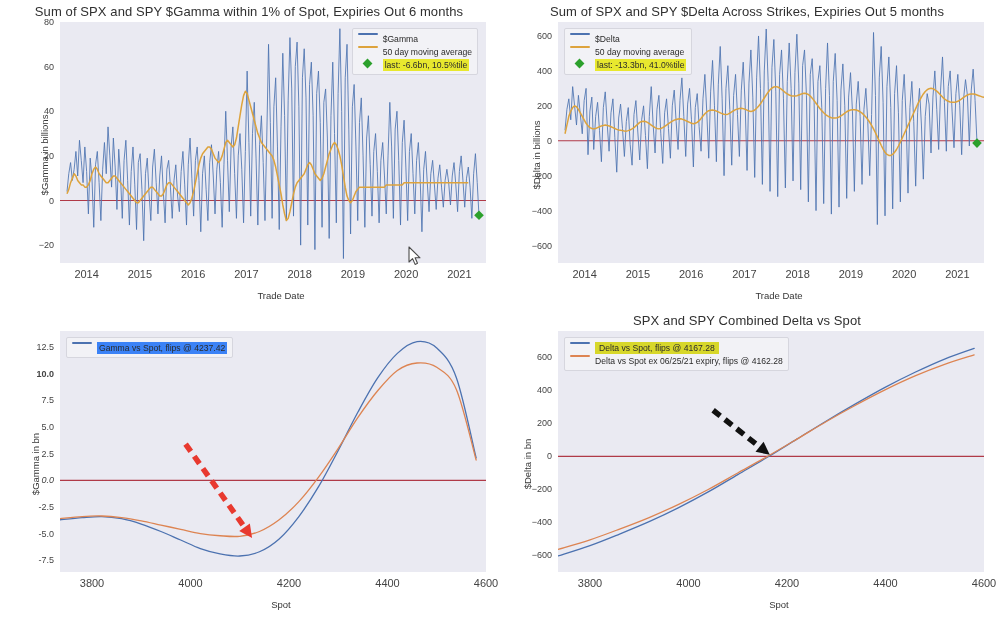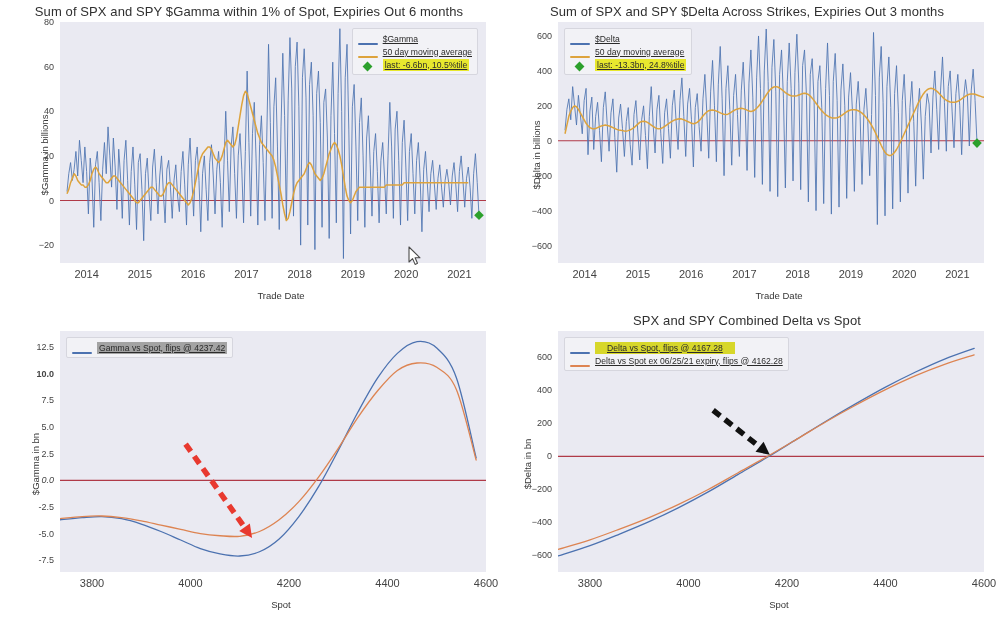--- a/index.html
+++ b/index.html
@@ -16,29 +16,29 @@
           transform-origin:center;font-size:9.5px;color:#363636;white-space:nowrap;}
   .xlabel{position:absolute;left:76px;right:12px;bottom:8px;text-align:center;
           font-size:9.5px;color:#363636;}
   .ytick{position:absolute;right:100%;margin-right:6px;transform:translateY(-50%);
          font-size:9px;color:#444;white-space:nowrap;}
   .xtick{position:absolute;top:100%;margin-top:5px;transform:translateX(-50%);
          font-size:11px;color:#444;white-space:nowrap;}
   svg.plotsvg{position:absolute;inset:0;width:100%;height:100%;display:block;}
   .legend{position:absolute;background:rgba(242,242,246,.88);border:1px solid #d6d6de;
           border-radius:2px;padding:3px 5px;font-size:8.6px;color:#2b2b2b;z-index:5;}
-  .legend .row{display:flex;align-items:flex-end;gap:5px;line-height:12px;
-               white-space:nowrap;padding:.5px 0;text-decoration:underline;}
+  .legend .row{display:flex;align-items:flex-start;gap:5px;line-height:12px;
+               white-space:nowrap;padding:.5px 0;}
   .swatch{width:20px;height:2px;flex:none;border-radius:1px;}
   .swatch.marker{width:20px;height:9px;background:none;position:relative;}
   .swatch.marker i{position:absolute;left:6px;top:1px;width:7px;height:7px;
                    background:#2ca02c;transform:rotate(45deg);display:block;}
   .hl-yellow{background:#e8e82e;padding:0 2px;}
-  .hl-red{background:#a3a3a3;padding:0 2px;}
-  .hl-olive{background:#d7d72a;padding:0 12px;}
+  .hl-red{background:#3b82f6;padding:0 2px;}
+  .hl-olive{background:#d7d72a;padding:0 4px;}
   .legend.tl{left:6px;top:6px;}
   .legend.tr{right:8px;top:6px;}
   .cursor{position:absolute;z-index:20;width:14px;height:20px;pointer-events:none;}
 </style>
 </head>
 <body>
 
 <div class="grid">
 
   <div class="panel">
@@ -84,21 +84,21 @@
           <span class="swatch marker">
               <i></i>
             </span>
           <span class="hl-yellow">last: -6.6bn, 10.5%tile</span>
         </div>
       </div>
     </div>
   </div>
 
   <div class="panel">
-    <div class="chart-title">Sum of SPX and SPY $Delta Across Strikes, Expiries Out 3 months</div>
+    <div class="chart-title">Sum of SPX and SPY $Delta Across Strikes, Expiries Out 5 months</div>
     <div class="ylabel">$Delta in billions</div>
     <div class="xlabel">Trade Date</div>
     <div class="plotwrap">
       <div class="plotbg"></div>
       <svg class="plotsvg" id="svg-delta-ts" viewBox="0 0 426 241" preserveAspectRatio="none">
           <line x1="0" y1="118.75362318840578" x2="426" y2="118.75362318840578" stroke="#b03a48" stroke-width="1.2"></line>
           <path d="M7.00 108.28 L8.92 87.32 L10.83 76.84 L12.75 97.80 L14.67 64.62 L16.58 83.83 L18.50 103.04 L20.41 73.35 L22.33 92.56 L24.25 111.77 L26.16 78.59 L28.08 66.36 L30.00 132.72 L31.91 89.07 L33.83 75.09 L35.74 127.49 L37.66 94.30 L39.58 80.33 L41.49 108.28 L43.41 139.71 L45.33 85.57 L47.24 69.86 L49.16 101.29 L51.07 129.23 L52.99 90.81 L54.91 76.84 L56.82 115.26 L58.74 150.19 L60.66 96.05 L62.57 82.08 L64.49 106.53 L66.40 134.47 L68.32 99.54 L70.24 85.57 L72.15 122.25 L74.07 143.20 L75.99 92.56 L77.90 78.59 L79.82 110.02 L81.73 137.96 L83.65 97.80 L85.57 83.83 L87.48 113.51 L89.40 146.70 L91.32 94.30 L93.23 64.62 L95.15 103.04 L97.07 130.98 L98.98 87.32 L100.90 73.35 L102.81 111.77 L104.73 141.46 L106.65 90.81 L108.56 76.84 L110.48 106.53 L112.40 136.22 L114.31 83.83 L116.23 68.11 L118.14 99.54 L120.06 127.49 L121.98 78.59 L123.89 55.88 L125.81 94.30 L127.73 134.47 L129.64 82.08 L131.56 66.36 L133.47 97.80 L135.39 144.95 L137.31 85.57 L139.22 71.60 L141.14 104.78 L143.06 129.23 L144.97 76.84 L146.89 52.39 L148.80 90.81 L150.72 136.22 L152.64 69.86 L154.55 38.42 L156.47 83.83 L158.39 139.71 L160.30 62.87 L162.22 24.45 L164.13 76.84 L166.05 153.68 L167.97 66.36 L169.88 43.66 L171.80 87.32 L173.72 143.20 L175.63 73.35 L177.55 52.39 L179.47 92.56 L181.38 134.47 L183.30 68.11 L185.21 40.17 L187.13 82.08 L189.05 148.44 L190.96 61.12 L192.88 27.94 L194.80 75.09 L196.71 155.43 L198.63 55.88 L200.54 13.97 L202.46 66.36 L204.38 162.41 L206.29 48.90 L208.21 6.99 L210.13 59.38 L212.04 169.40 L213.96 45.41 L215.87 17.46 L217.79 69.86 L219.71 174.64 L221.62 52.39 L223.54 27.94 L225.46 76.84 L227.37 165.91 L229.29 59.38 L231.20 20.96 L233.12 66.36 L235.04 158.92 L236.95 50.64 L238.87 12.22 L240.79 61.12 L242.70 167.65 L244.62 43.66 L246.53 27.94 L248.45 73.35 L250.37 179.88 L252.28 52.39 L254.20 36.67 L256.12 80.33 L258.03 188.61 L259.95 59.38 L261.87 43.66 L263.78 85.57 L265.70 181.62 L267.61 66.36 L269.53 20.96 L271.45 73.35 L273.36 192.10 L275.28 59.38 L277.20 31.43 L279.11 78.59 L281.03 185.12 L282.94 68.11 L284.86 41.91 L286.78 83.83 L288.69 176.38 L290.61 75.09 L292.53 50.64 L294.44 89.07 L296.36 169.40 L298.27 82.08 L300.19 59.38 L302.11 94.30 L304.02 162.41 L305.94 87.32 L307.86 66.36 L309.77 99.54 L311.69 153.68 L313.60 92.56 L315.52 10.48 L317.44 73.35 L319.35 202.58 L321.27 55.88 L323.19 24.45 L325.10 80.33 L327.02 193.85 L328.93 64.62 L330.85 34.93 L332.77 85.57 L334.68 186.86 L336.60 71.60 L338.52 43.66 L340.43 90.81 L342.35 179.88 L344.27 78.59 L346.18 52.39 L348.10 96.05 L350.01 171.14 L351.93 85.57 L353.85 59.38 L355.76 99.54 L357.68 164.16 L359.60 90.81 L361.51 66.36 L363.43 103.04 L365.34 157.17 L367.26 94.30 L369.18 71.60 L371.09 82.08 L373.01 130.98 L374.93 75.09 L376.84 48.90 L378.76 87.32 L380.67 127.49 L382.59 68.11 L384.51 34.93 L386.42 80.33 L388.34 129.23 L390.26 64.62 L392.17 48.90 L394.09 89.07 L396.00 125.74 L397.92 71.60 L399.84 52.39 L401.75 83.83 L403.67 132.72 L405.59 76.84 L407.50 57.63 L409.42 73.35 L411.33 123.99 L413.25 68.11 L415.17 47.15 L417.08 78.59 L419.00 121.02" fill="none" stroke="#4c72b0" stroke-width="0.85" stroke-linejoin="round"></path>
           <path d="M7.00 111.77 L8.92 103.04 L10.83 94.30 L12.75 89.07 L14.67 85.57 L16.58 83.83 L18.50 84.70 L20.41 87.32 L22.33 90.81 L24.25 94.30 L26.16 97.80 L28.08 101.29 L30.00 103.91 L31.91 105.66 L33.83 106.53 L35.74 106.88 L37.66 106.53 L39.58 105.66 L41.49 104.78 L43.41 103.91 L45.33 103.39 L47.24 103.04 L49.16 103.39 L51.07 103.91 L52.99 104.78 L54.91 105.66 L56.82 106.53 L58.74 107.40 L60.66 107.93 L62.57 108.28 L64.49 108.62 L66.40 108.97 L68.32 109.15 L70.24 108.62 L72.15 107.93 L74.07 106.88 L75.99 105.66 L77.90 103.91 L79.82 102.16 L81.73 100.42 L83.65 99.54 L85.57 99.19 L87.48 99.54 L89.40 100.42 L91.32 101.64 L93.23 103.04 L95.15 104.43 L97.07 105.66 L98.98 106.53 L100.90 106.88 L102.81 106.53 L104.73 105.66 L106.65 104.43 L108.56 103.04 L110.48 101.64 L112.40 100.42 L114.31 99.19 L116.23 98.15 L118.14 97.45 L120.06 96.92 L121.98 96.75 L123.89 97.10 L125.81 97.80 L127.73 98.67 L129.64 99.54 L131.56 100.42 L133.47 101.29 L135.39 101.64 L137.31 101.29 L139.22 100.42 L141.14 98.67 L143.06 96.40 L144.97 93.96 L146.89 91.68 L148.80 89.94 L150.72 88.72 L152.64 88.19 L154.55 88.02 L156.47 88.37 L158.39 89.07 L160.30 89.94 L162.22 90.81 L164.13 91.68 L166.05 92.21 L167.97 92.56 L169.88 92.21 L171.80 91.16 L173.72 89.94 L175.63 88.72 L177.55 87.67 L179.47 86.97 L181.38 86.45 L183.30 86.27 L185.21 86.62 L187.13 87.32 L189.05 88.19 L190.96 89.07 L192.88 89.41 L194.80 89.07 L196.71 88.02 L198.63 86.27 L200.54 84.18 L202.46 81.73 L204.38 78.94 L206.29 75.97 L208.21 73.00 L210.13 70.20 L212.04 67.76 L213.96 66.01 L215.87 64.97 L217.79 64.62 L219.71 64.97 L221.62 66.01 L223.54 67.41 L225.46 68.98 L227.37 70.55 L229.29 71.95 L231.20 73.00 L233.12 73.70 L235.04 74.05 L236.95 74.05 L238.87 73.70 L240.79 73.00 L242.70 72.30 L244.62 71.60 L246.53 71.25 L248.45 71.60 L250.37 72.47 L252.28 74.05 L254.20 76.14 L256.12 78.59 L258.03 81.21 L259.95 83.83 L261.87 86.45 L263.78 88.72 L265.70 90.81 L267.61 92.56 L269.53 93.96 L271.45 95.00 L273.36 95.70 L275.28 96.05 L277.20 96.05 L279.11 95.70 L281.03 95.00 L282.94 93.96 L284.86 92.56 L286.78 91.16 L288.69 89.76 L290.61 88.72 L292.53 88.02 L294.44 87.67 L296.36 87.67 L298.27 88.02 L300.19 88.72 L302.11 89.76 L304.02 91.16 L305.94 92.91 L307.86 95.00 L309.77 97.45 L311.69 100.24 L313.60 103.39 L315.52 106.88 L317.44 110.72 L319.35 114.91 L321.27 119.10 L323.19 123.29 L325.10 127.14 L327.02 130.28 L328.93 132.38 L330.85 133.42 L332.77 133.42 L334.68 132.38 L336.60 130.28 L338.52 127.49 L340.43 123.99 L342.35 120.15 L344.27 115.96 L346.18 111.77 L348.10 107.58 L350.01 103.39 L351.93 99.19 L353.85 95.00 L355.76 90.81 L357.68 86.62 L359.60 82.43 L361.51 78.59 L363.43 75.09 L365.34 71.95 L367.26 69.51 L369.18 67.76 L371.09 66.71 L373.01 66.36 L374.93 66.71 L376.84 67.76 L378.76 69.16 L380.67 70.90 L382.59 73.00 L384.51 75.09 L386.42 76.84 L388.34 78.24 L390.26 79.29 L392.17 79.98 L394.09 80.33 L396.00 80.33 L397.92 79.98 L399.84 79.29 L401.75 78.24 L403.67 76.84 L405.59 75.44 L407.50 74.05 L409.42 73.00 L411.33 72.30 L413.25 71.95 L415.17 71.95 L417.08 72.30 L419.00 73.00 L420.92 73.70 L422.83 74.40 L424.75 75.09 L426.67 75.44 L428.58 75.44 L430.50 75.09 L432.41 74.40 L434.33 73.70 L436.25 73.00 L438.16 72.30 L440.08 71.95 L442.00 71.95 L443.91 72.30 L445.83 73.00 L447.74 73.70 L449.66 74.22 L451.58 74.74 L453.49 75.09 L455.41 75.09 L457.33 74.74 L459.24 74.05 L461.16 73.35 L463.07 72.65 L464.99 71.95 L466.91 71.60 L468.82 71.60 L470.74 71.95" fill="none" stroke="#dda33c" stroke-width="1.5" stroke-linejoin="round"></path>
           <rect x="415.6" y="117.67630434782606" width="6.8" height="6.8" fill="#2ca02c" transform="rotate(45 419 121.07630434782607)"></rect>
         </svg>
@@ -127,21 +127,21 @@
           <span>$Delta</span>
         </div>
         <div class="row">
           <span class="swatch" style="background:#dda33c"></span>
           <span>50 day moving average</span>
         </div>
         <div class="row">
           <span class="swatch marker">
               <i></i>
             </span>
-          <span class="hl-yellow">last: -13.3bn, 24.8%tile</span>
+          <span class="hl-yellow">last: -13.3bn, 41.0%tile</span>
         </div>
       </div>
     </div>
   </div>
 
   <div class="panel">
     <div class="ylabel">$Gamma in bn</div>
     <div class="xlabel">Spot</div>
     <div class="plotwrap">
       <div class="plotbg"></div>

